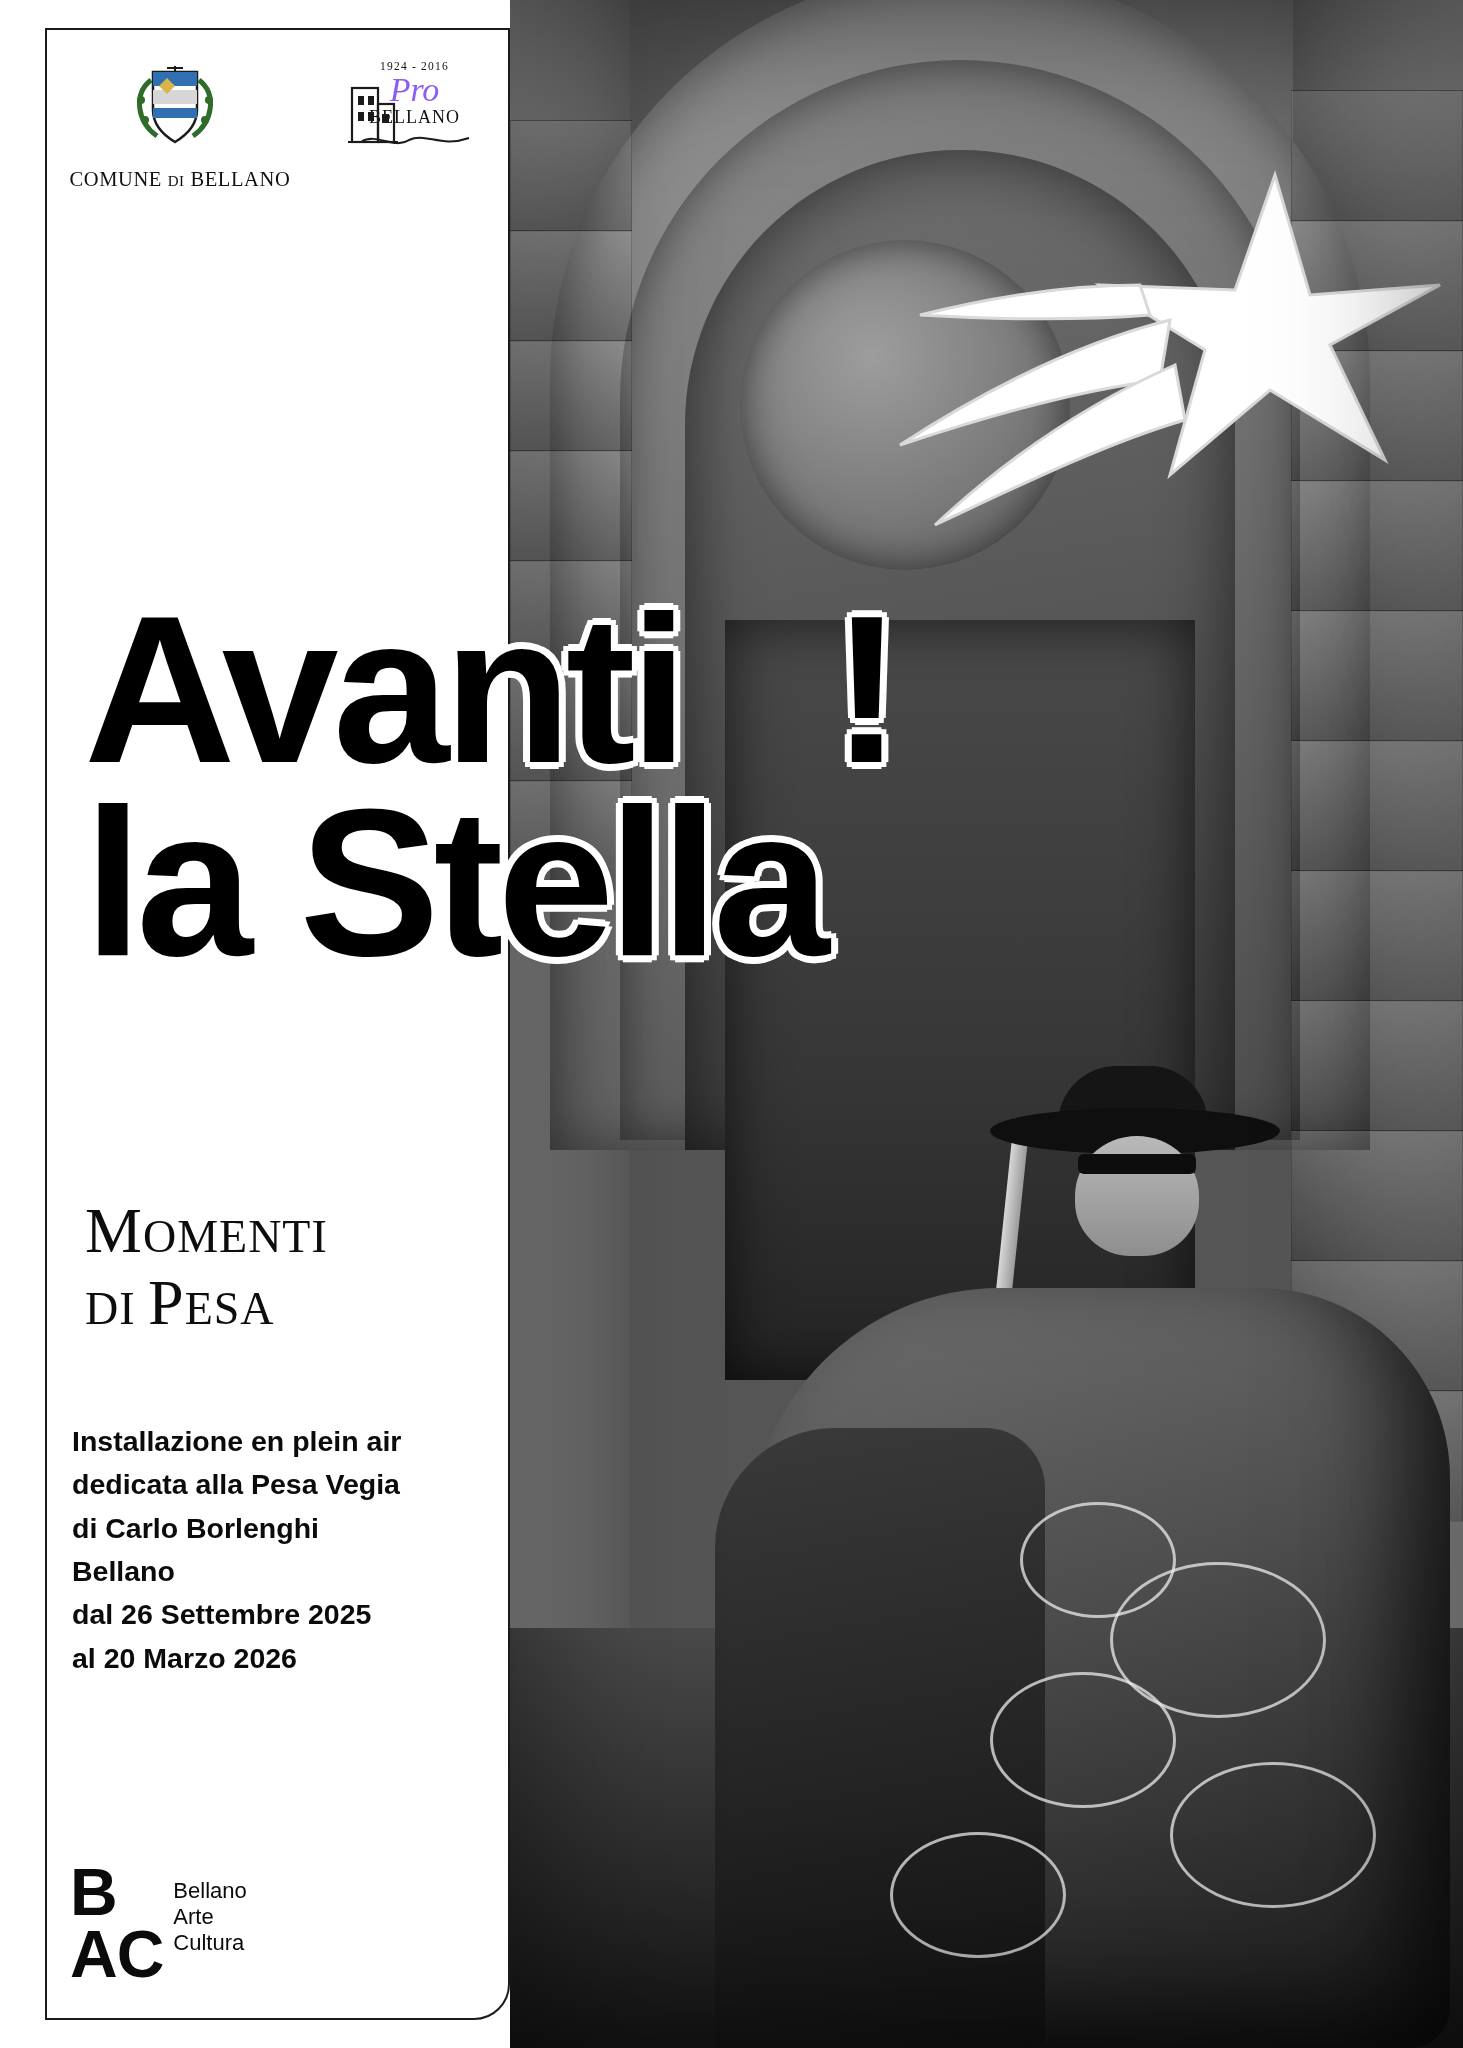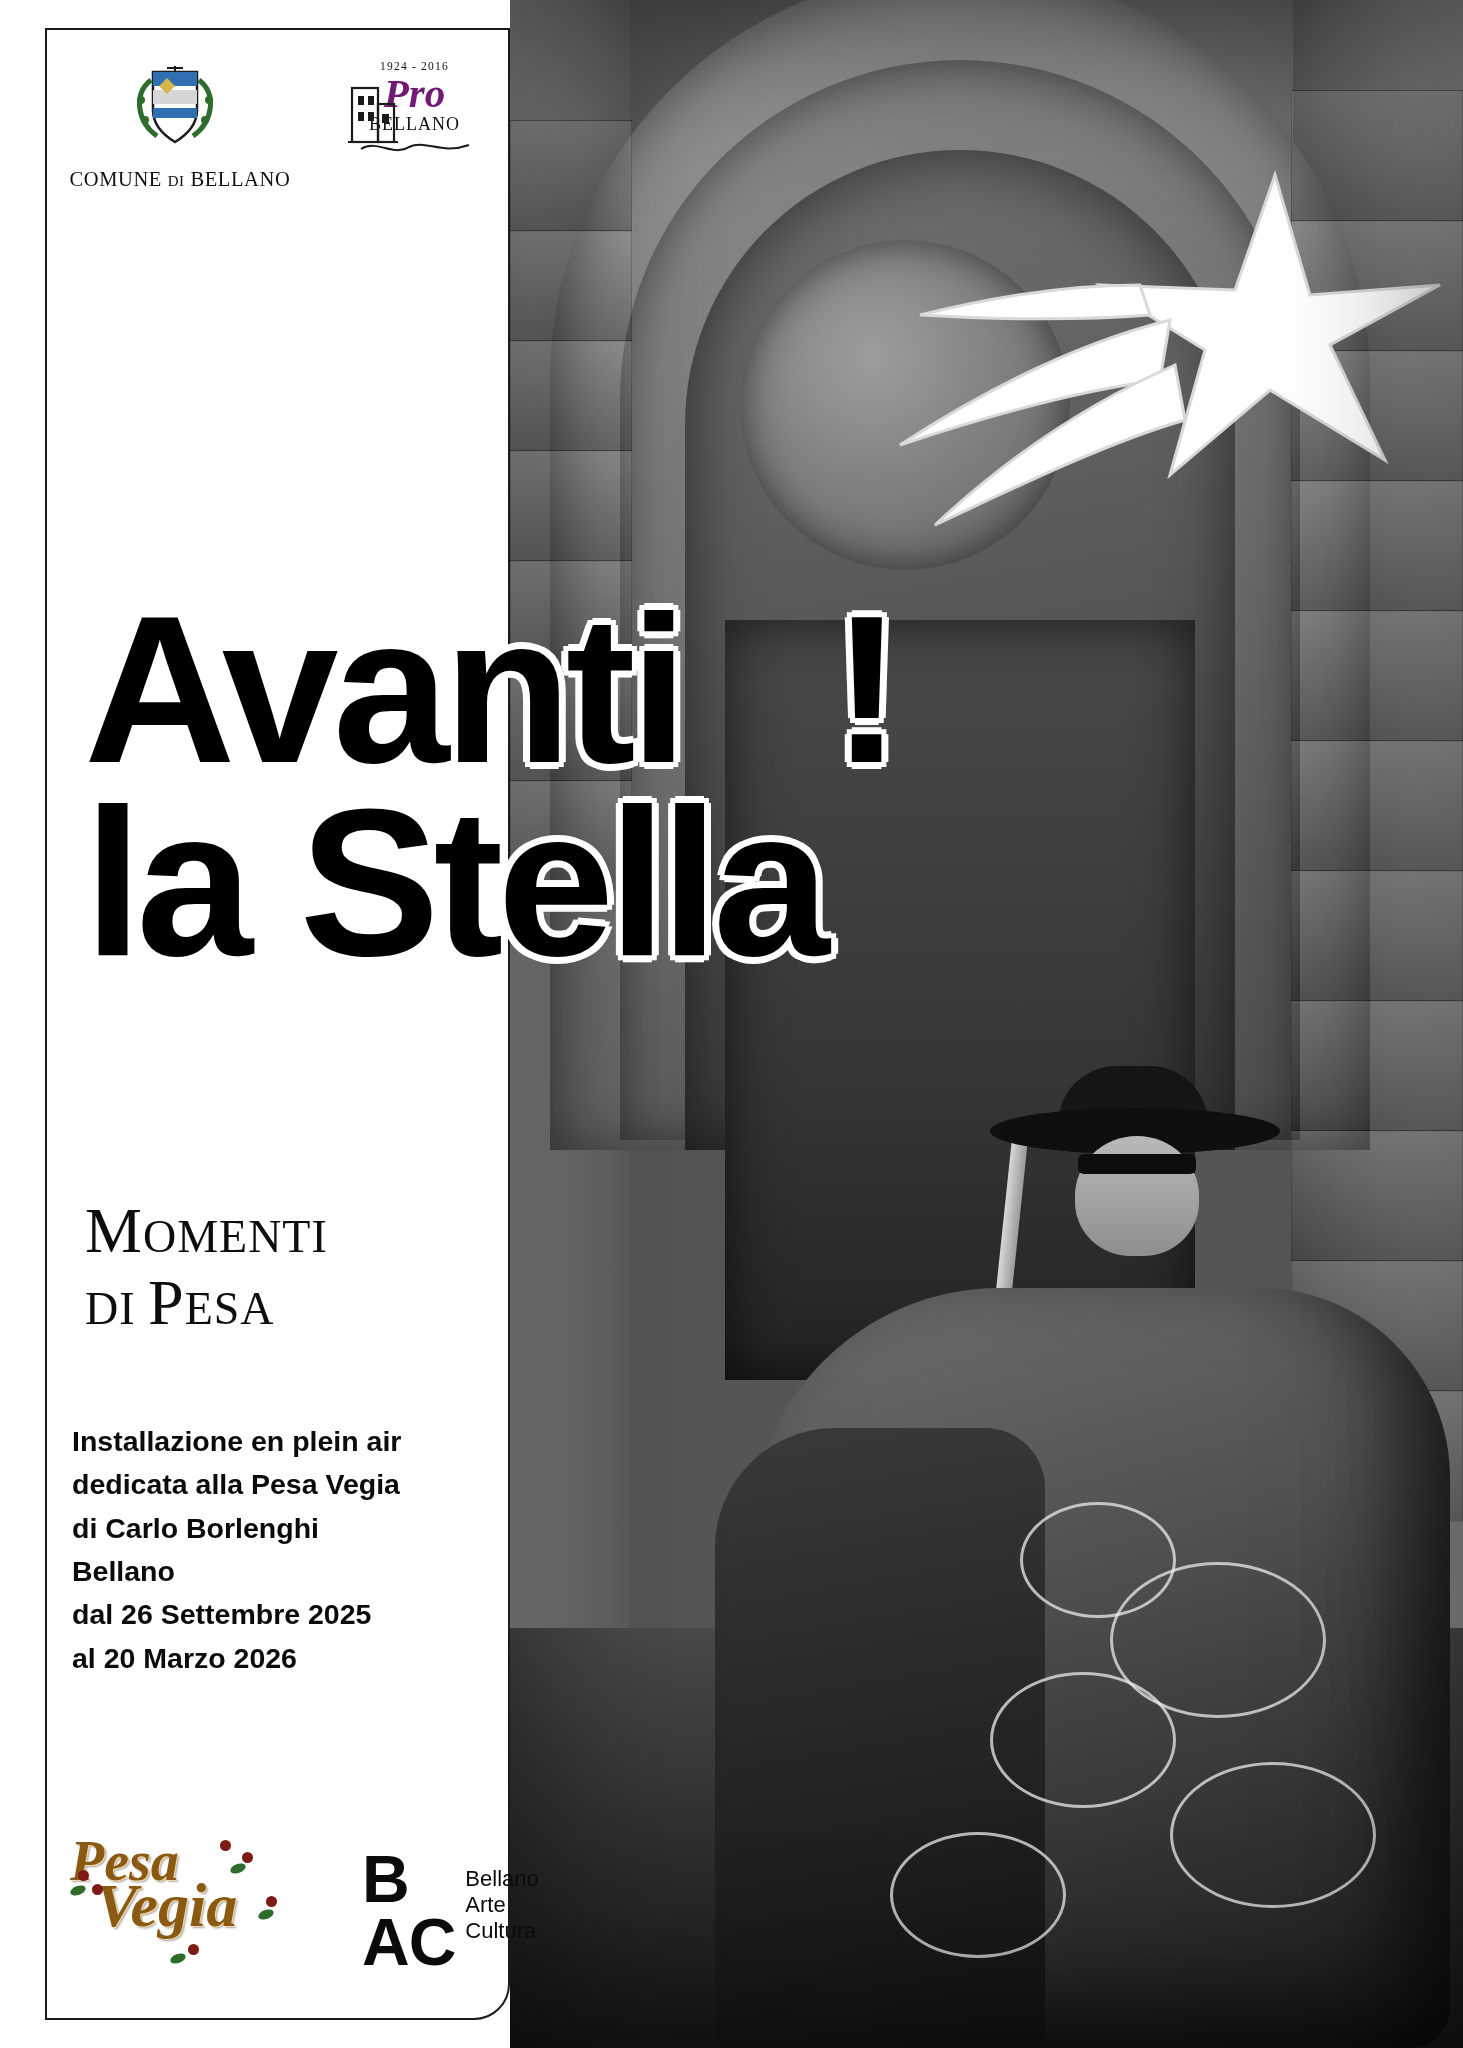--- a/index.html
+++ b/index.html
@@ -240,24 +240,23 @@
   .pro-years {
     font-family: "Liberation Serif", serif;
     font-size: 11.5px;
     letter-spacing: 1.2px;
     color: #111;
     margin-bottom: 2px;
   }
   .pro-main {
     font-family: "Liberation Serif", serif;
     font-style: italic;
-    font-size: 41px;
-    color: #701a75;
+    font-size: 34px;
+    color: #8b5cf6;
     line-height: 0.95;
-    font-weight: bold;
   }
   .pro-bellano {
     font-family: "Liberation Serif", serif;
     font-size: 18px;
     letter-spacing: 1px;
     color: #111;
     margin-top: 1px;
   }
 
   
@@ -515,34 +514,20 @@
     <div>Installazione en plein air</div>
     <div>dedicata alla Pesa Vegia</div>
     <div>di Carlo Borlenghi</div>
     <div>Bellano</div>
     <div>dal 26 Settembre 2025</div>
     <div>al 20 Marzo 2026</div>
   </div>
 
   <div class="logos-bottom">
 
-    <div class="pesa-vegia">
-      <div class="pv-pesa">Pesa</div>
-      <div class="pv-vegia">Vegia</div>
-      <span class="pv-berry" style="left:8px;  top:34px;"></span>
-      <span class="pv-berry" style="left:22px; top:48px;"></span>
-      <span class="pv-berry" style="left:150px;top:4px;"></span>
-      <span class="pv-berry" style="left:172px;top:16px;"></span>
-      <span class="pv-berry" style="left:196px;top:60px;"></span>
-      <span class="pv-berry" style="left:118px;top:108px;"></span>
-      <span class="pv-leaf" style="left:0px;  top:50px;"></span>
-      <span class="pv-leaf" style="left:160px;top:28px;"></span>
-      <span class="pv-leaf" style="left:188px;top:74px;"></span>
-      <span class="pv-leaf" style="left:100px;top:118px;"></span>
-    </div>
 
     <div class="bac">
       <div class="bac-letters">
         <div>B</div>
         <div>AC</div>
       </div>
       <div class="bac-words">
         <div>Bellano</div>
         <div>Arte</div>
         <div>Cultura</div>

